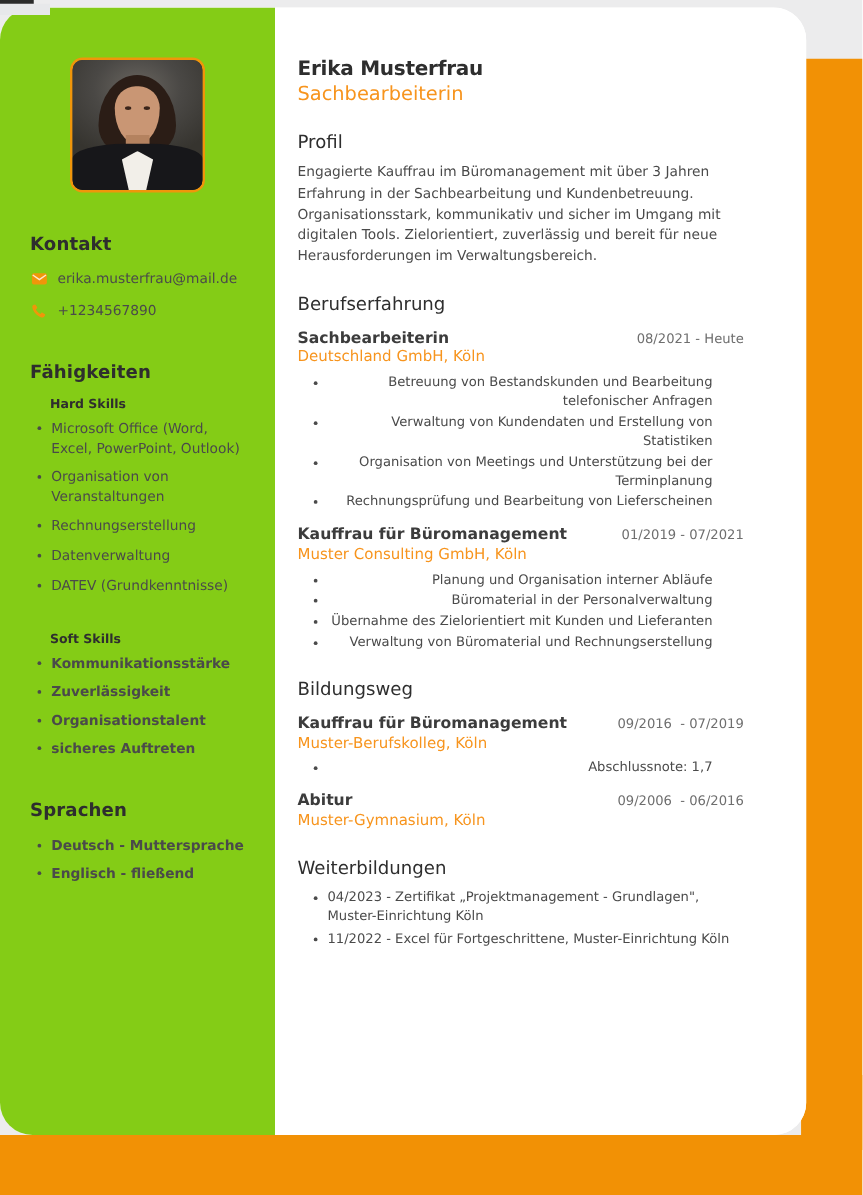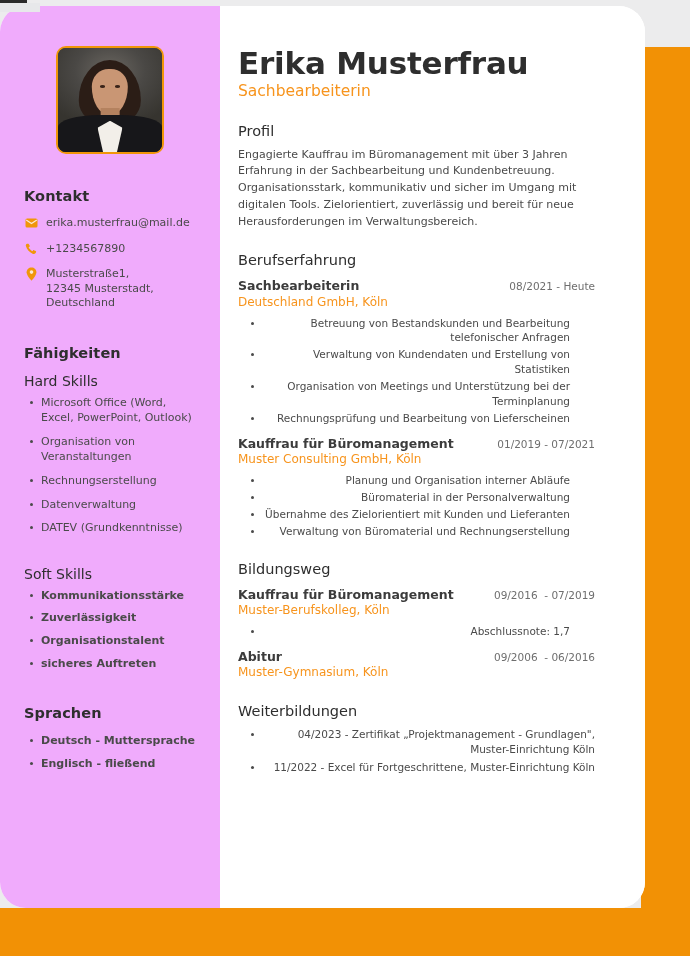--- a/index.html
+++ b/index.html
@@ -65,21 +65,21 @@
     border-radius: 26px;
     overflow: hidden;
     display: flex;
     z-index: 10;
   }
 
   
   .sidebar {
     width: 220px;
     flex: 0 0 220px;
-    background: #f0abfc;
+    background: #84cc16;
     padding: 34px 20px 20px 20px;
   }
 
   .photo-wrap {
     width: 108px;
     height: 108px;
     margin: 6px auto 0 auto;
     border-radius: 10px;
     border: 2px solid #f0960a;
     overflow: hidden;
@@ -143,24 +143,24 @@
   .p-eye-r { left: 55%; }
 
   .side-heading {
     font-size: 14.5px;
     font-weight: bold;
     color: #2e2e2e;
     margin: 34px 0 12px 4px;
     letter-spacing: .1px;
   }
   .side-subheading {
-    font-size: 14px;
-    font-weight: normal;
+    font-size: 10px;
+    font-weight: bold;
     color: #2e2e2e;
-    margin: 6px 0 6px 4px;
+    margin: 6px 0 6px 20px;
   }
 
   .contact-list { list-style: none; margin: 0 0 0 4px; }
   .contact-item {
     display: flex;
     align-items: flex-start;
     gap: 8px;
     margin-bottom: 11px;
     font-size: 11px;
     color: #4a4a4a;
@@ -202,21 +202,21 @@
   .gap-block { height: 16px; }
 
   
   .main {
     flex: 1 1 auto;
     background: #ffffff;
     padding: 40px 50px 20px 18px;
   }
 
   .name {
-    font-size: 31px;
+    font-size: 16px;
     font-weight: bold;
     color: #2e2e2e;
     letter-spacing: -0.2px;
     line-height: 1.1;
   }
   .role {
     font-size: 15.5px;
     color: #f7941d;
     margin-top: 2px;
     line-height: 1.2;
@@ -289,21 +289,20 @@
     margin: 6px 0 0 12px;
   }
   .wb-list li {
     position: relative;
     padding-left: 12px;
     margin-bottom: 3px;
     font-size: 10.5px;
     color: #4a4a4a;
     line-height: 1.45;
     max-width: 370px;
-    text-align: right;
   }
   .wb-list li::before {
     content: "";
     position: absolute;
     left: 1px; top: 6px;
     width: 3px; height: 3px;
     border-radius: 50%;
     background: #4a4a4a;
   }
 </style>
@@ -348,31 +347,20 @@
 
       <li class="contact-item">
         <span class="ci-icon">
           <svg width="12" height="12" viewBox="0 0 12 12">
             <path d="M2.1 0.8 C1.2 1.1 0.6 2 0.9 3.1 C1.6 6.1 4.3 9.3 7.6 10.7 C8.8 11.2 10 10.8 10.6 9.9 L11.1 9.1 C11.3 8.7 11.1 8.3 10.7 8.1 L8.9 7.2 C8.6 7 8.2 7.1 8 7.4 L7.4 8.2 C5.9 7.5 4.3 5.9 3.6 4.3 L4.5 3.7 C4.8 3.5 4.9 3.1 4.7 2.8 L3.7 1.1 C3.5 0.8 3.1 0.6 2.8 0.7 Z" fill="#f0960a"></path>
           </svg>
         </span>
         <span>+1234567890</span>
       </li>
 
-      <li class="contact-item">
-        <span class="ci-icon">
-          <svg width="11" height="14" viewBox="0 0 11 14">
-            <path d="M5.5 0.4 C2.7 0.4 0.6 2.5 0.6 5.2 C0.6 8.7 5.5 13.6 5.5 13.6 C5.5 13.6 10.4 8.7 10.4 5.2 C10.4 2.5 8.3 0.4 5.5 0.4 Z" fill="#f0960a"></path>
-            <circle cx="5.5" cy="5.1" r="1.8" fill="#fbead0"></circle>
-          </svg>
-        </span>
-        <span style="white-space: pre-line;">Musterstraße1,
-12345 Musterstadt,
-Deutschland</span>
-      </li>
 
     </ul>
 
     <h2 class="side-heading">Fähigkeiten</h2>
     <h3 class="side-subheading">Hard Skills</h3>
     <ul class="side-list">
       <li>Microsoft Office (Word, Excel, PowerPoint, Outlook)</li>
       <li>Organisation von Veranstaltungen</li>
       <li>Rechnungserstellung</li>
       <li>Datenverwaltung</li>

